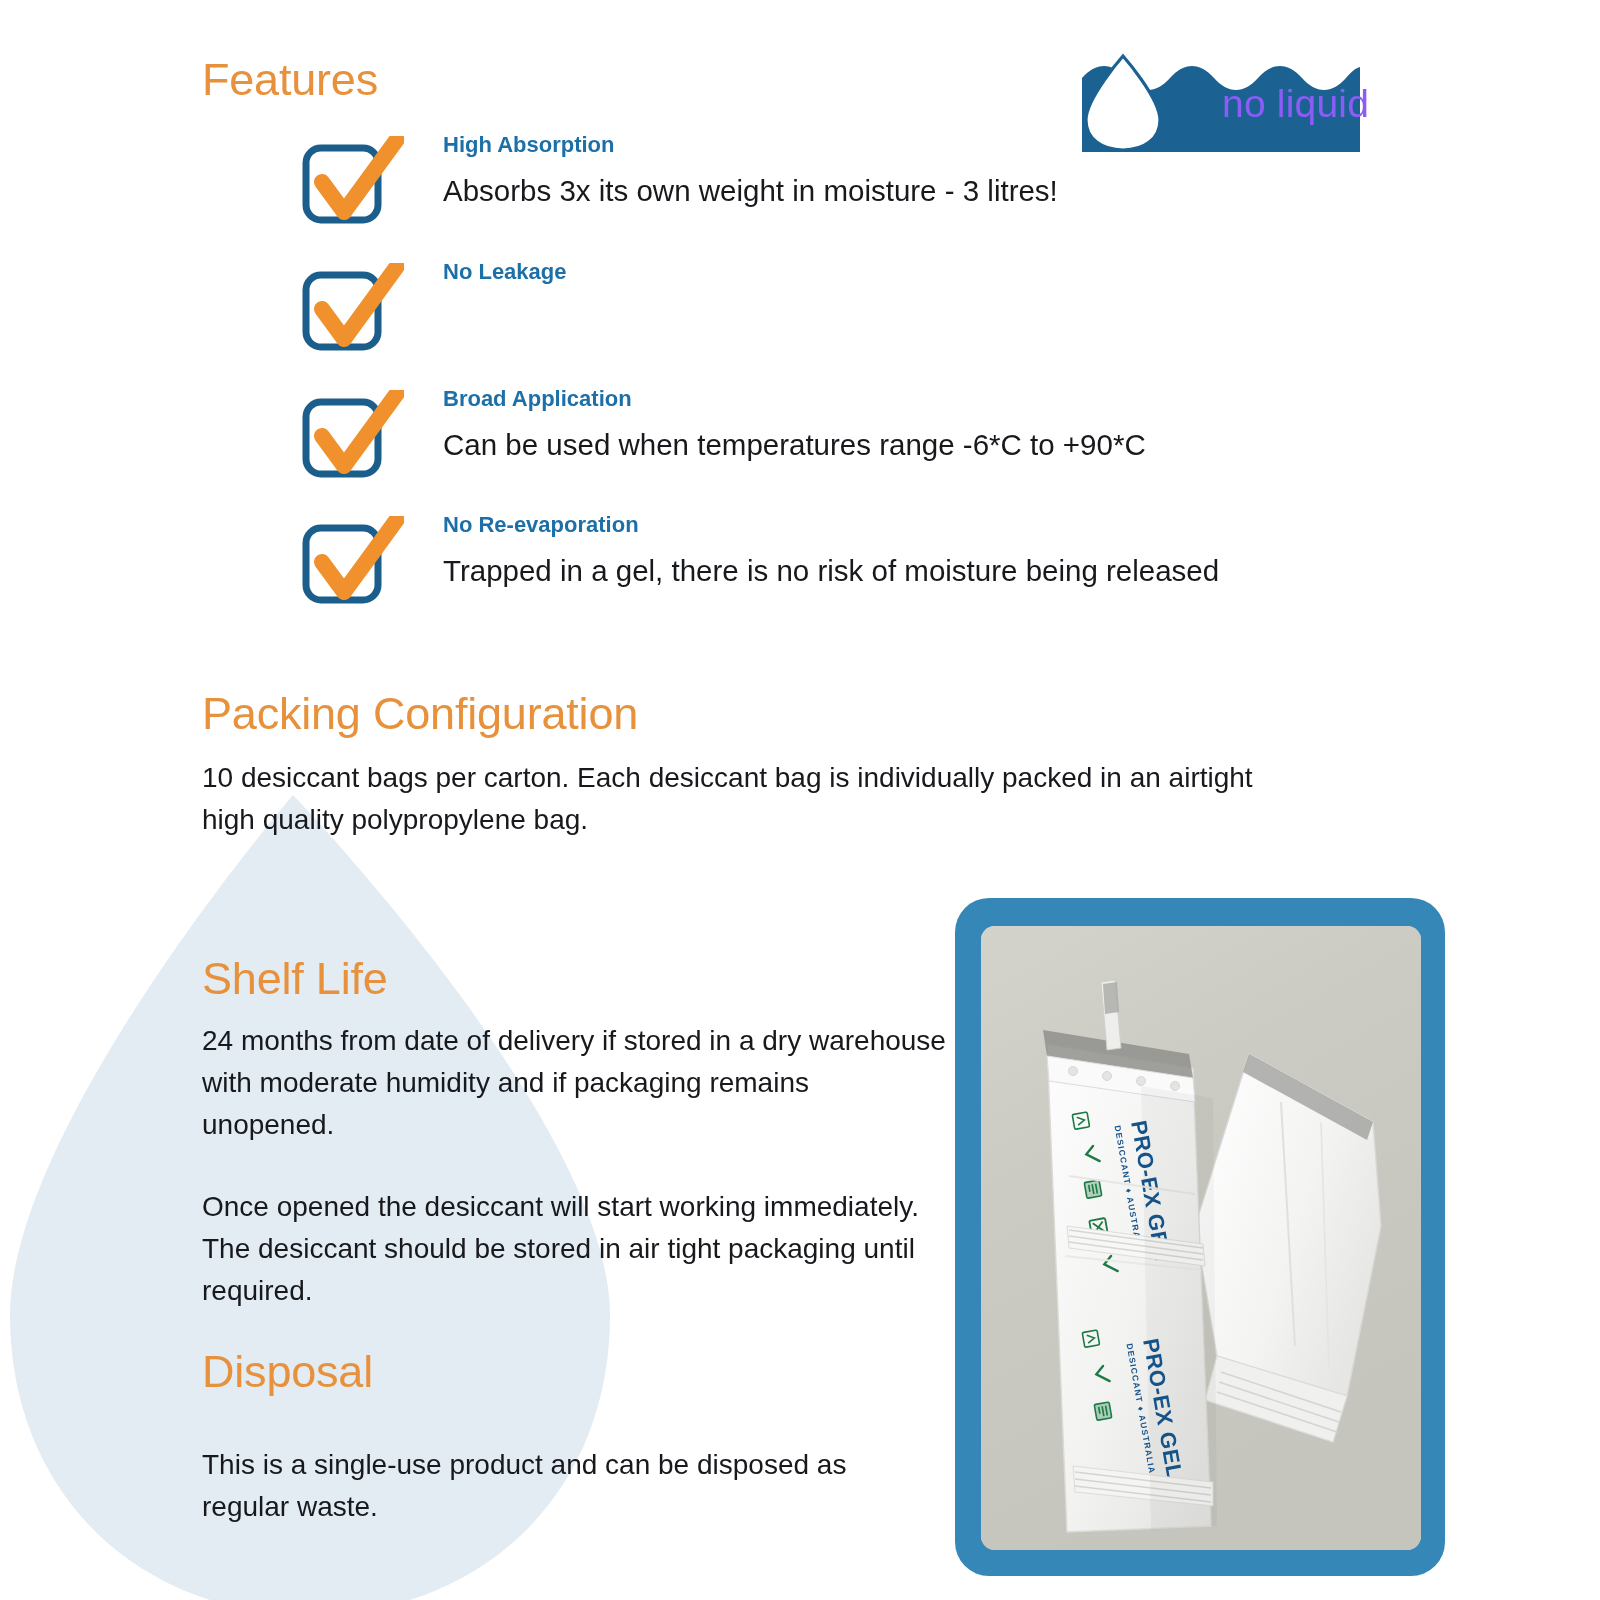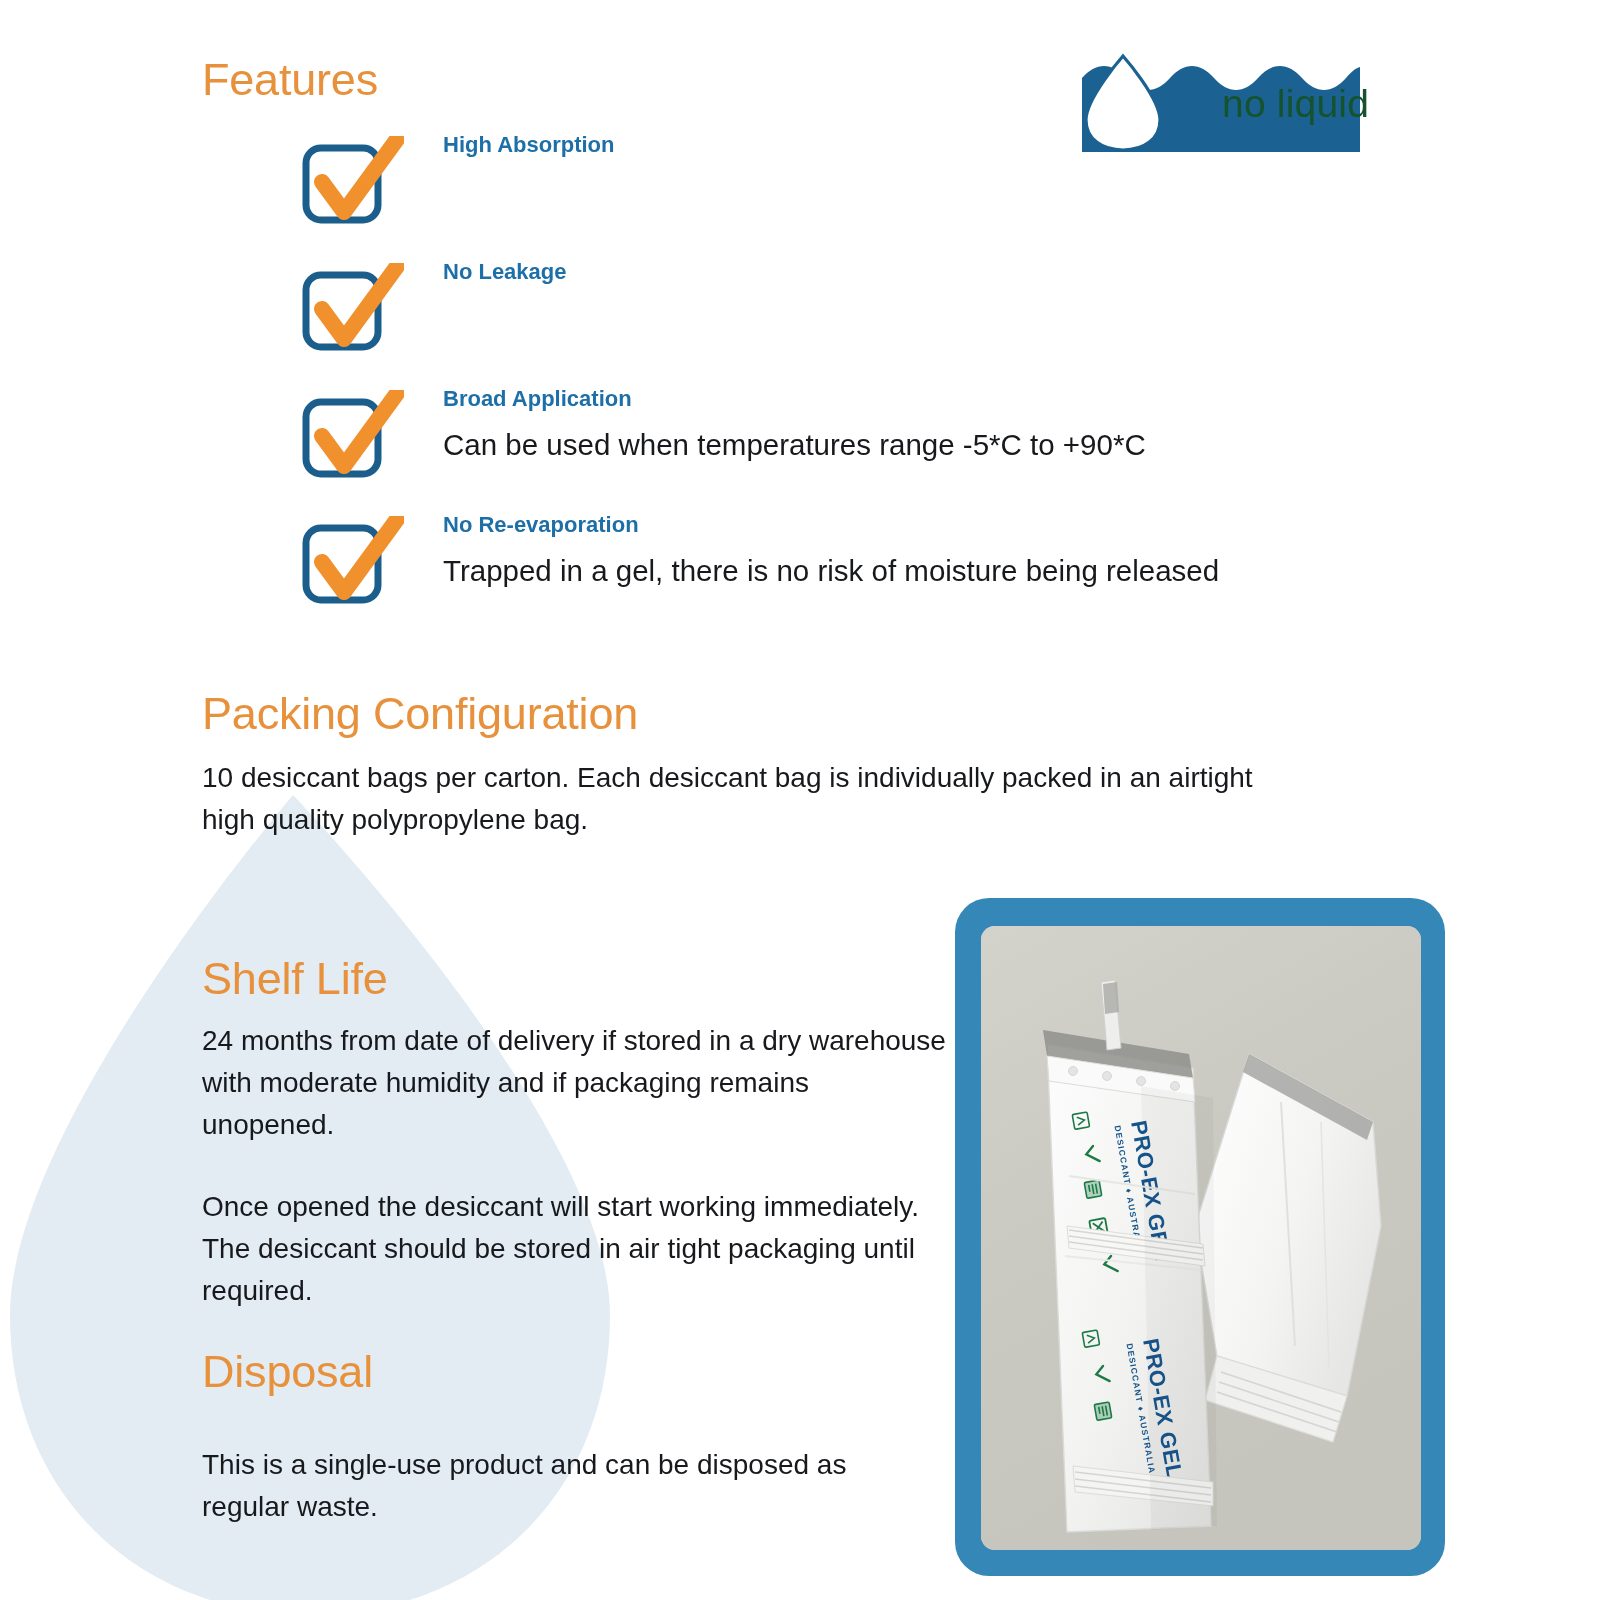--- a/index.html
+++ b/index.html
@@ -34,21 +34,21 @@
     top: 52px;
     width: 278px;
     height: 100px;
     z-index: 3;
   }
   .badge svg { display: block; }
   .badge-text {
     position: absolute;
     left: 140px;
     top: 30px;
-    color: #14532d;
+    color: #8b5cf6;
     font-size: 39px;
     font-family: "Liberation Sans", sans-serif;
     letter-spacing: 0.2px;
     white-space: nowrap;
   }
 
   
   .content { position: relative; z-index: 2; }
 
   .section-heading {
@@ -154,41 +154,42 @@
   <div class="section-heading" style="left:202px; top:54px;">Features</div>
 
   <div class="feature" style="top:136px;">
     <div class="check-icon">
       <svg width="104" height="88" viewBox="0 0 104 88">
         <rect x="6" y="12" width="72" height="72" rx="15" ry="15" fill="none" stroke="#1b5e8c" stroke-width="7"></rect>
         <path d="M22 46 L44 76 L98 2" fill="none" stroke="#f0912d" stroke-width="16" stroke-linecap="round" stroke-linejoin="round"></path>
       </svg>
     </div>
     <div class="feature-title">High Absorption</div>
+    <div class="feature-desc">Absorbs 3x its own weight in moisture -  3 litres!</div>
   </div>
 
   <div class="feature" style="top:263px;">
     <div class="check-icon">
       <svg width="104" height="88" viewBox="0 0 104 88">
         <rect x="6" y="12" width="72" height="72" rx="15" ry="15" fill="none" stroke="#1b5e8c" stroke-width="7"></rect>
         <path d="M22 46 L44 76 L98 2" fill="none" stroke="#f0912d" stroke-width="16" stroke-linecap="round" stroke-linejoin="round"></path>
       </svg>
     </div>
     <div class="feature-title">No Leakage</div>
   </div>
 
   <div class="feature" style="top:390px;">
     <div class="check-icon">
       <svg width="104" height="88" viewBox="0 0 104 88">
         <rect x="6" y="12" width="72" height="72" rx="15" ry="15" fill="none" stroke="#1b5e8c" stroke-width="7"></rect>
         <path d="M22 46 L44 76 L98 2" fill="none" stroke="#f0912d" stroke-width="16" stroke-linecap="round" stroke-linejoin="round"></path>
       </svg>
     </div>
     <div class="feature-title">Broad Application</div>
-    <div class="feature-desc">Can be used when temperatures range -5*C to +90*C</div>
+    <div class="feature-desc">Can be used when temperatures range -6*C to +90*C</div>
   </div>
 
   <div class="feature" style="top:516px;">
     <div class="check-icon">
       <svg width="104" height="88" viewBox="0 0 104 88">
         <rect x="6" y="12" width="72" height="72" rx="15" ry="15" fill="none" stroke="#1b5e8c" stroke-width="7"></rect>
         <path d="M22 46 L44 76 L98 2" fill="none" stroke="#f0912d" stroke-width="16" stroke-linecap="round" stroke-linejoin="round"></path>
       </svg>
     </div>
     <div class="feature-title">No Re-evaporation</div>

